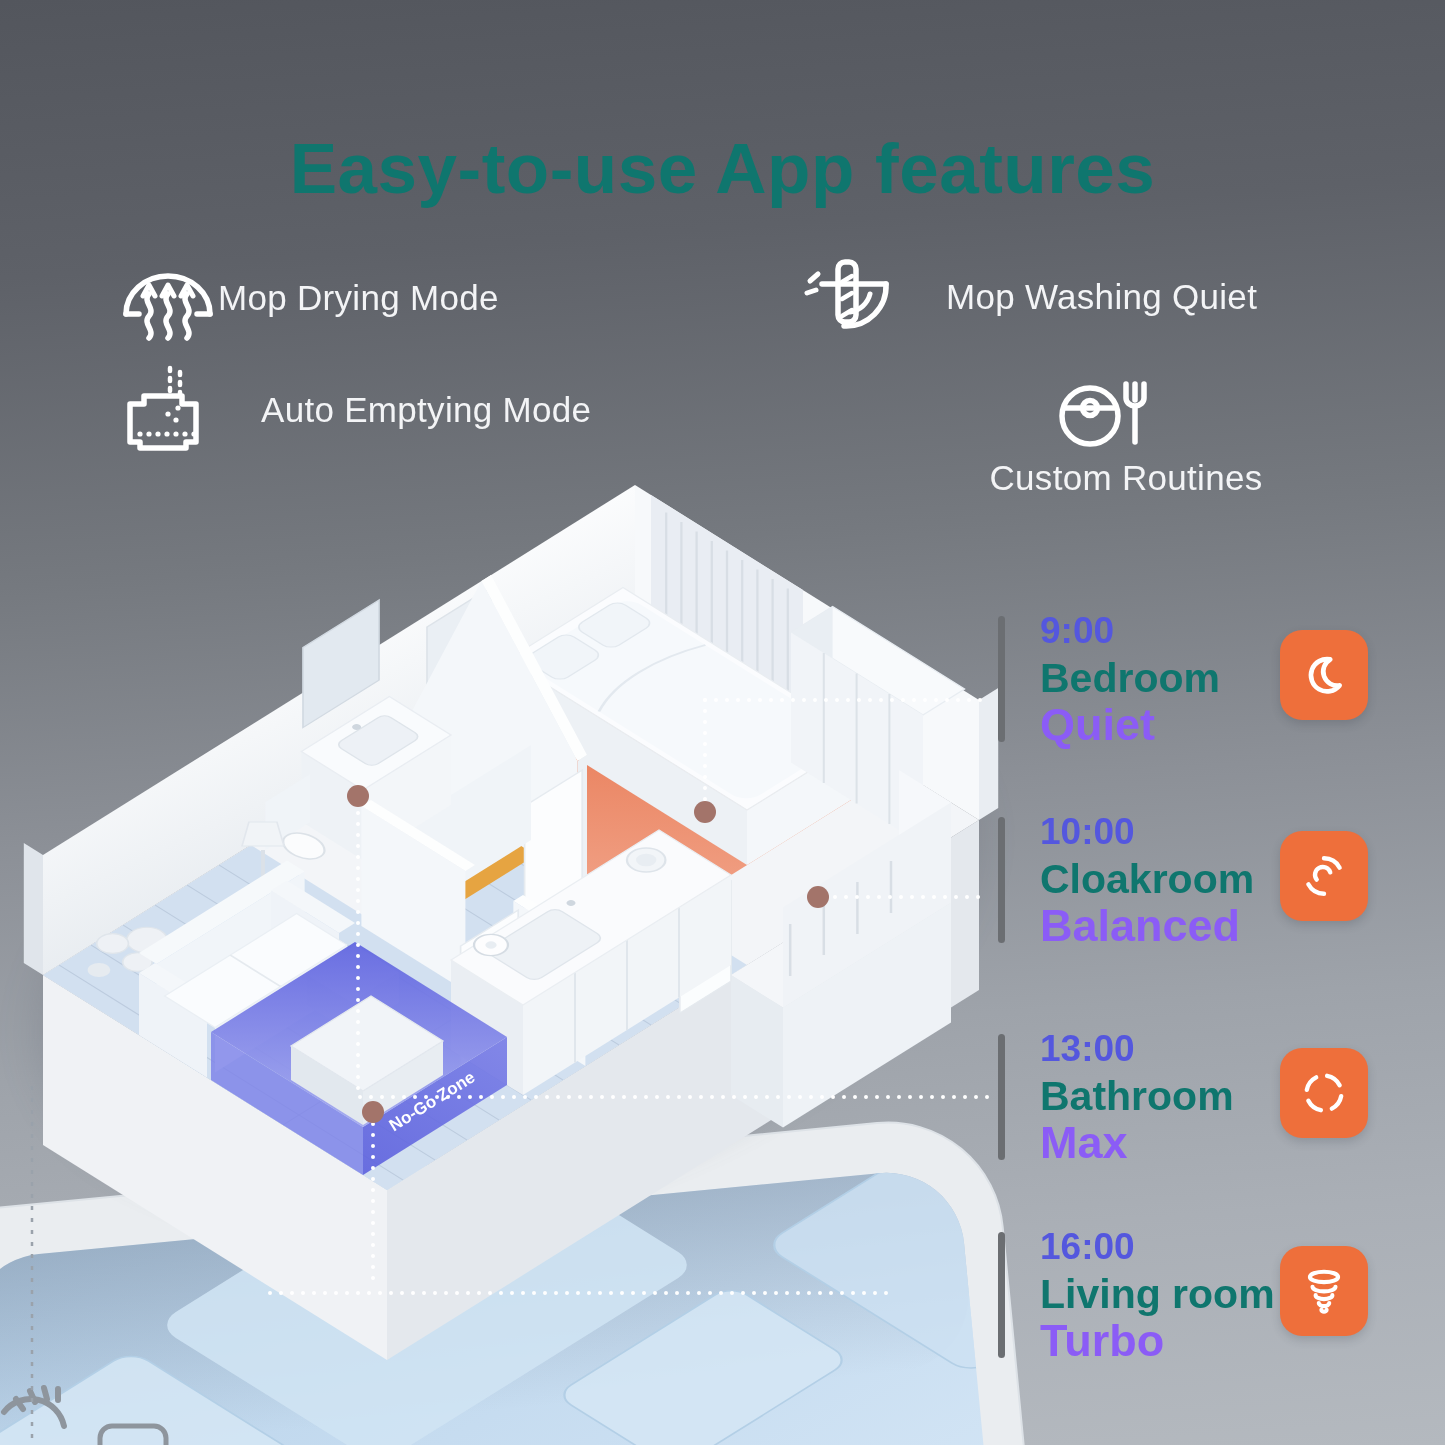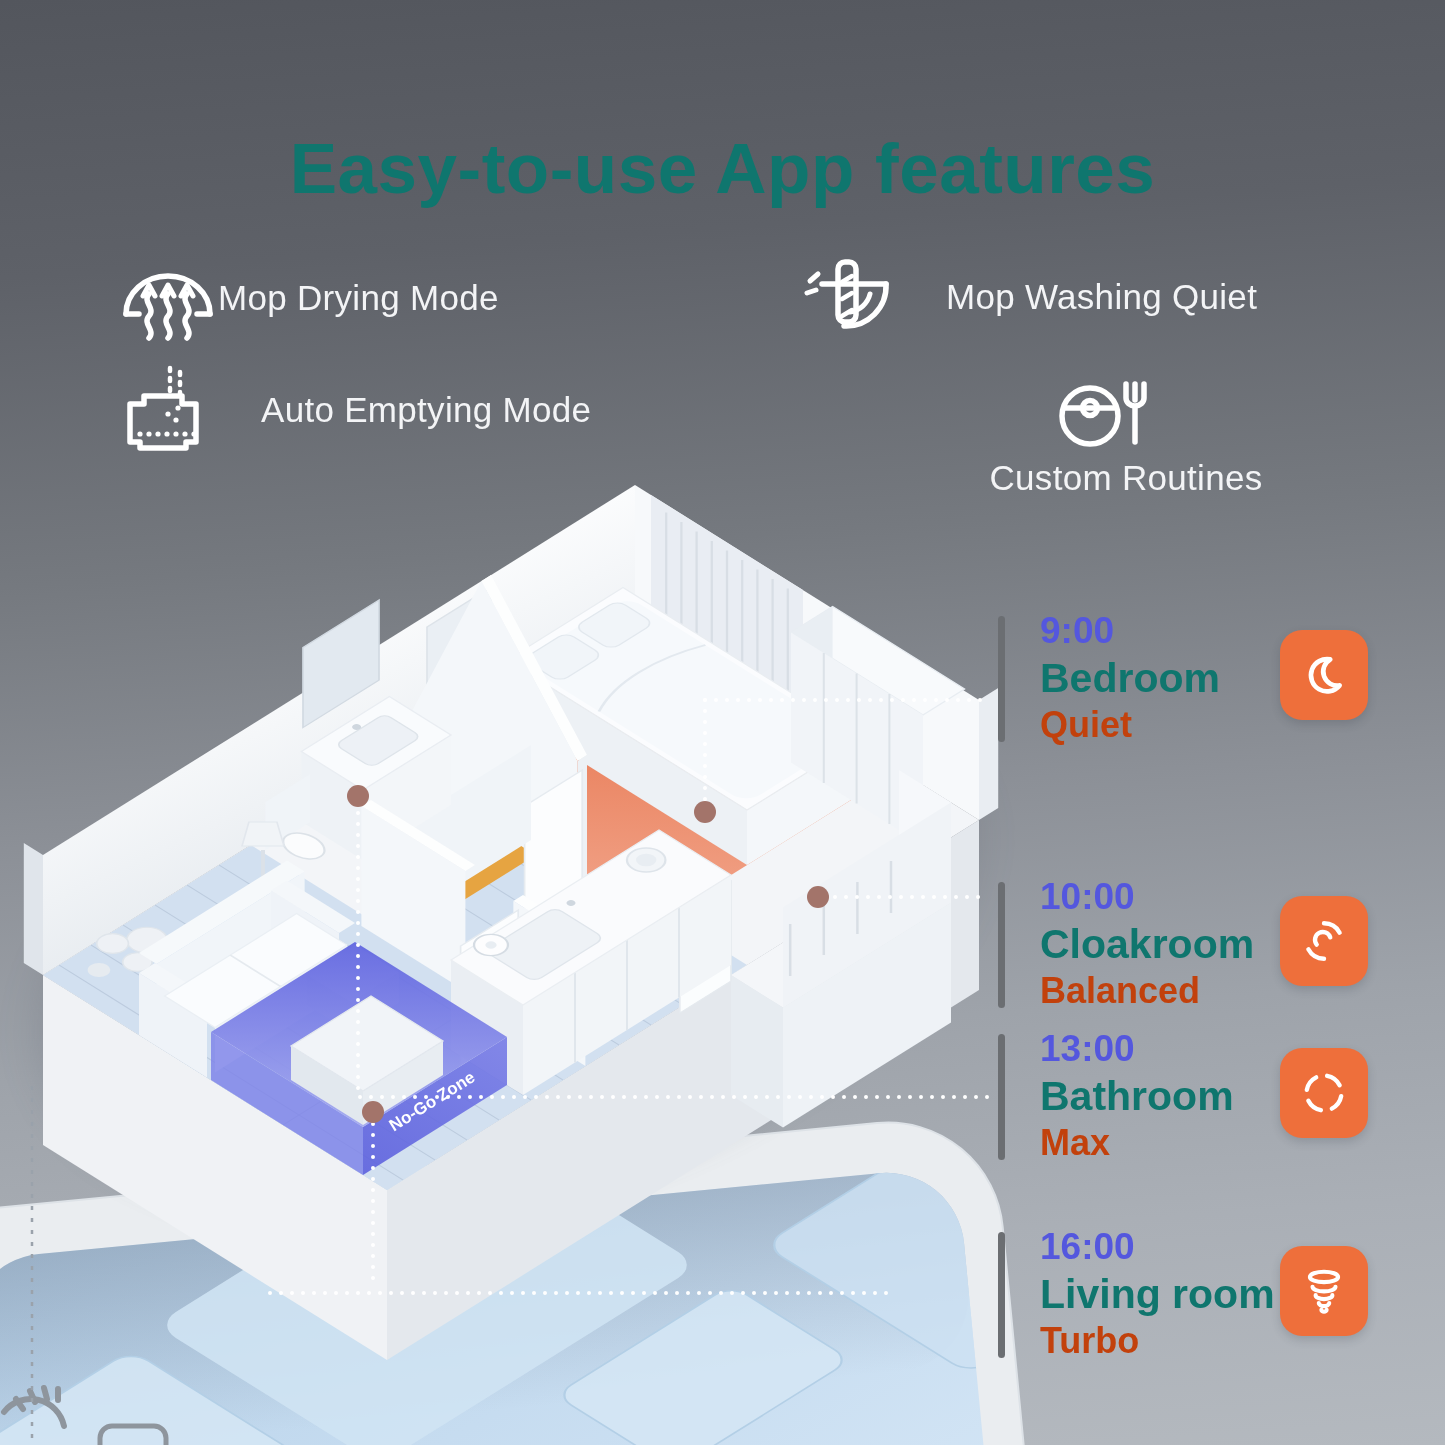--- a/index.html
+++ b/index.html
@@ -27,27 +27,27 @@
   #feat-drying  .f-label{}
   #feat-washing .f-label{margin-left:52px;}
   #feat-empty   .f-label{margin-left:47px;}
   #feat-routines.feature .f-label{margin-left:44px;}
   
   .sched-item{position:absolute;left:998px;width:400px;height:132px;}
   .sched-bar{position:absolute;left:0;top:2px;width:7px;height:126px;background:#6b6e72;border-radius:4px;}
   .sched-text{position:absolute;left:42px;top:-6px;}
   .sched-time{font-size:37px;font-weight:800;color:#5457de;line-height:46px;}
   .sched-room{font-size:41px;font-weight:800;color:#0f766e;line-height:48px;}
-  .sched-mode{font-size:36px;font-weight:700;color:#c2410c;line-height:46px;}
+  .sched-mode{font-size:45px;font-weight:700;color:#8b5cf6;line-height:46px;}
   .sched-icon{
     position:absolute;left:282px;top:16px;width:88px;height:90px;border-radius:22px;
     background:#ee6f3b;display:flex;align-items:center;justify-content:center;
     box-shadow:0 4px 10px rgba(40,45,55,.18);
   }
-  #sched-0{top:614px;} #sched-1{top:880px;} #sched-2{top:1032px;padding-left:8px;} #sched-3{top:1230px;}
+  #sched-0{top:614px;} #sched-1{top:815px;} #sched-2{top:1032px;padding-left:8px;} #sched-3{top:1230px;}
   svg{display:block;}
 </style>
 </head>
 <body>
 
 <svg class="abs" style="left:0;top:0" width="1445" height="1445" viewBox="0 0 1445 1445">
   <defs>
     <linearGradient id="gOrange" x1="0" y1="0" x2="1" y2="1">
       <stop offset="0" stop-color="#e4693f"></stop>
         <stop offset="1" stop-color="#f2a68c"></stop>

